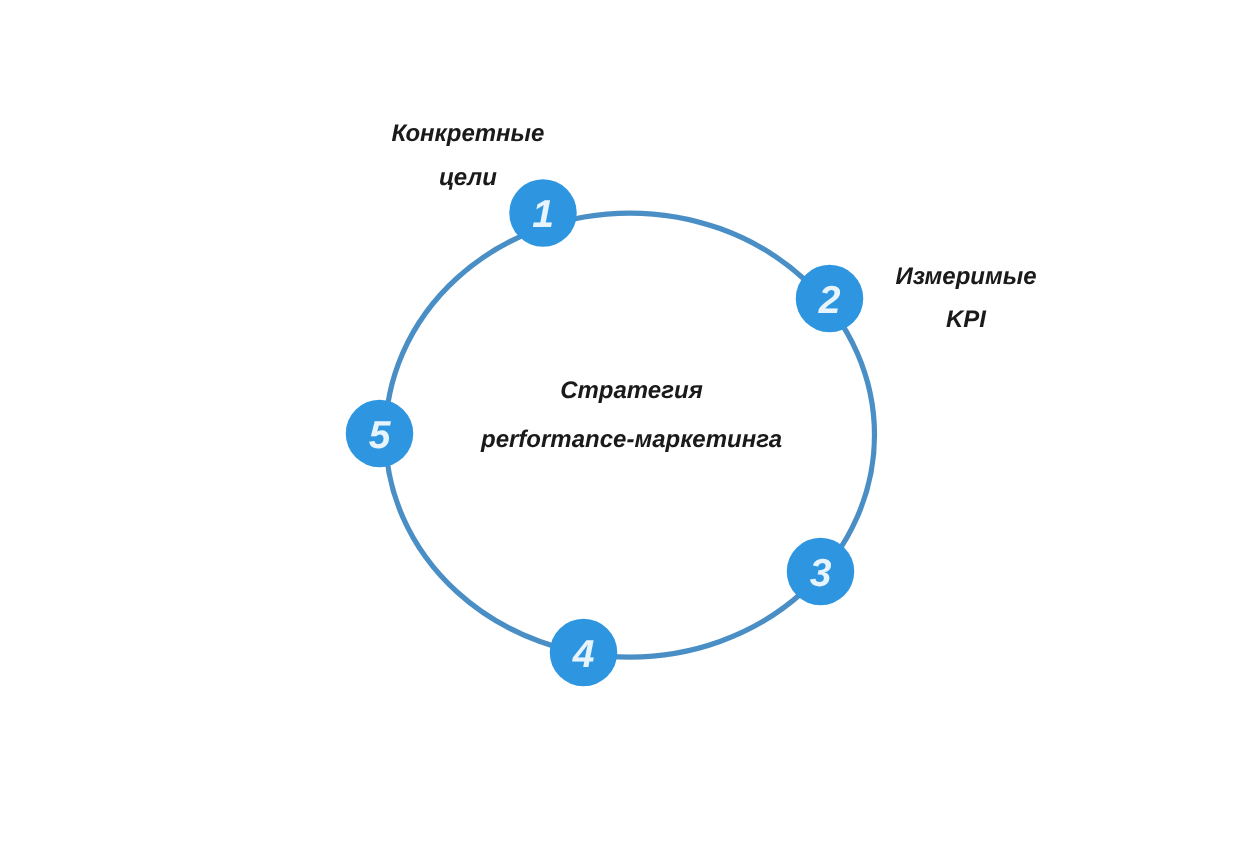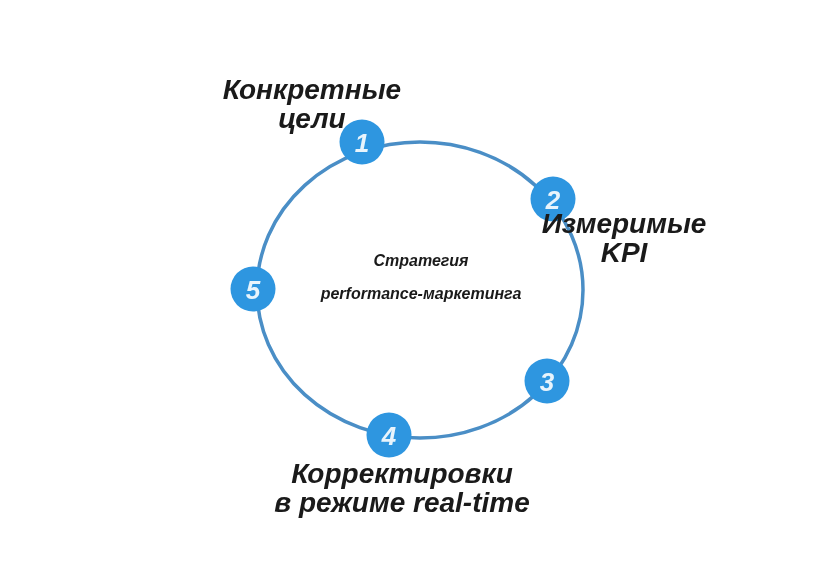--- a/index.html
+++ b/index.html
@@ -49,27 +49,27 @@
   .n2 { left: 553px; top: 199px; }
   .n3 { left: 547px; top: 381px; }
   .n4 { left: 389px; top: 435px; }
   .n5 { left: 253px; top: 289px; }
   .label {
     position: absolute;
     transform: translateX(-50%);
     text-align: center;
     font-weight: bold;
     font-style: italic;
-    font-size: 28px;
+    font-size: 16px;
     line-height: 29px;
     color: var(--label-text, #1a1a1a);
     white-space: pre-line;
   }
   .l1 { left: 312px; top: 75px; }
-  .l2 { left: 624px; top: 170px; margin-top: 39px; }
+  .l2 { left: 644px; top: 170px; }
   .l3 { left: 637px; top: 358px; }
   .l4 { left: 402px; top: 459px; }
   .l5 { left: 138px; top: 283px; }
   .center-text {
     position: absolute;
     left: 421px;
     top: 244px;
     transform: translateX(-50%);
     text-align: center;
     font-weight: bold;
@@ -105,16 +105,14 @@
     <span>4</span>
   </div>
   <div class="node n5">
     <span>5</span>
   </div>
 
   <div class="label l1">Конкретные
 цели</div>
   <div class="label l2">Измеримые
 KPI</div>
-  <div class="label l4">Корректировки
-в режиме real-time</div>
 
 </div>
 
 </body></html>

